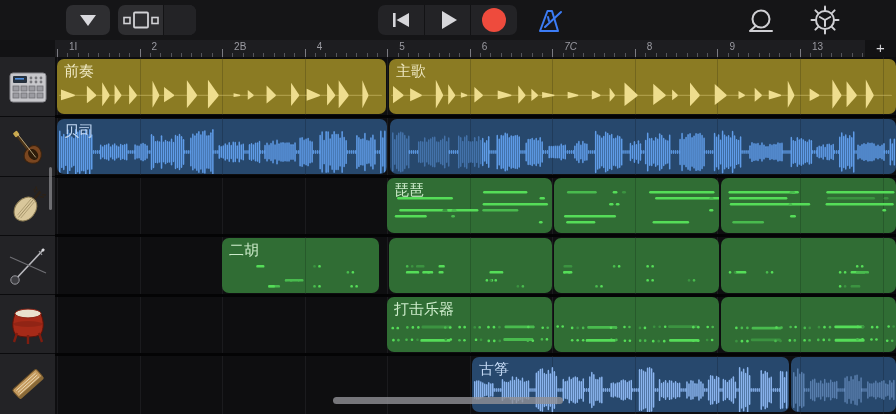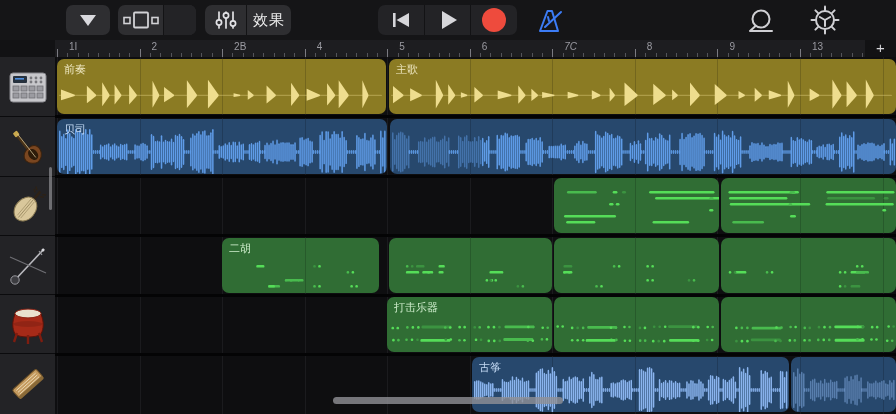--- a/index.html
+++ b/index.html
@@ -28,21 +28,21 @@
   #trackhead{position:absolute;left:0;top:57px;width:55px;height:357px;background:#232326;}
   .hcell{position:absolute;left:0;width:55px;height:59px;border-bottom:1px solid #0b0b0d;
          display:flex;align-items:center;justify-content:center;}
   #vscroll{position:absolute;left:49px;top:167px;width:3px;height:43px;border-radius:2px;
            background:rgba(150,150,155,.65);}
   
   #timeline{position:absolute;left:55px;top:57px;width:841px;height:357px;background:#0e0e10;overflow:hidden;}
   .gridv{position:absolute;top:0;bottom:0;width:1px;background:#1b1b1e;}
   .rowsep{position:absolute;left:0;right:0;height:3px;background:#040405;}
   .region{position:absolute;border-radius:7px;overflow:hidden;cursor:pointer;}
-  .region .lbl{position:absolute;left:7px;top:3px;font-size:11px;z-index:3;}
+  .region .lbl{position:absolute;left:7px;top:3px;font-size:15px;z-index:3;}
   .region svg{position:absolute;left:0;top:0;z-index:2;}
   .rline{position:absolute;top:0;bottom:0;width:1px;background:rgba(0,0,0,.17);z-index:1;}
   .t-yellow{background:#8b7b23;} .t-yellow .lbl{color:#efe8c2;}
   .t-blue{background:#27486d;}   .t-blue .lbl{color:#c3d8f3;}
   .t-green{background:#306d34;}  .t-green .lbl{color:#cdeccb;}
   #hscroll{position:absolute;left:333px;top:397px;width:230px;height:7px;border-radius:4px;
            background:rgba(145,145,150,.8);z-index:9;}
 </style>
 </head>
 <body>
@@ -60,35 +60,20 @@
       <div class="seg" style="width:46px;">
         <svg width="36" height="18">
           <rect x="1" y="6.5" width="6" height="6" fill="none" stroke="#d2d2d6" stroke-width="1.6"></rect>
           <rect x="11" y="1.5" width="14" height="15" fill="none" stroke="#d2d2d6" stroke-width="1.8" rx="1"></rect>
           <rect x="29" y="6.5" width="6" height="6" fill="none" stroke="#d2d2d6" stroke-width="1.6"></rect>
         </svg>
       </div>
       <div class="seg segdiv" style="width:32px;background:#232326;border-radius:0 7px 7px 0;"></div>
     </div>
 
-    <div class="pill" style="left:205px;width:86px;padding:0;">
-      <div class="seg" style="width:41px;">
-        <svg width="22" height="20" fill="none" stroke="#e2e2e6" stroke-width="1.7" stroke-linecap="round">
-          <line x1="4" y1="2" x2="4" y2="18"></line>
-            <circle cx="4" cy="12.5" r="2.6" fill="#2e2e31"></circle>
-          <line x1="11" y1="2" x2="11" y2="18"></line>
-            <circle cx="11" cy="5.5" r="2.6" fill="#2e2e31"></circle>
-          <line x1="18" y1="2" x2="18" y2="18"></line>
-            <circle cx="18" cy="13.5" r="2.6" fill="#2e2e31"></circle>
-        </svg>
-      </div>
-      <div class="seg segdiv" style="width:44px;">
-        <span id="fx-label">效果</span>
-      </div>
-    </div>
 
     <div class="pill" id="transport" style="left:378px;width:139px;padding:0;">
       <div class="seg" style="width:46px;">
         <svg width="20" height="18">
           <rect x="2" y="2" width="2.6" height="14" fill="#d6d6da"></rect>
           <polygon points="18,2 18,16 5.5,9" fill="#d6d6da"></polygon>
         </svg>
       </div>
       <div class="seg segdiv" style="width:46px;">
         <svg width="20" height="20">
@@ -773,20 +758,38 @@
           <rect x="491.2433547980618" y="25.57662780908059" width="1.5" height="14.846744381838814" fill="#5f9ce8" rx="1.2" opacity="1"></rect>
           <rect x="493.2433547980618" y="23.92935190887067" width="1.5" height="18.14129618225866" fill="#5f9ce8" rx="1.2" opacity="1"></rect>
           <rect x="493.71167638967745" y="31" width="1.5" height="4" fill="#5f9ce8" rx="1.2" opacity="0.9"></rect>
           <rect x="495.71167638967745" y="31" width="1.5" height="4" fill="#5f9ce8" rx="1.2" opacity="0.9"></rect>
           <rect x="497.71167638967745" y="31" width="1.5" height="4" fill="#5f9ce8" rx="1.2" opacity="0.9"></rect>
           <rect x="499.5991287997458" y="19.612590364310122" width="1.5" height="26.774819271379755" fill="#5f9ce8" rx="1.2" opacity="1"></rect>
           <rect x="501.5991287997458" y="24.269818098401707" width="1.5" height="17.46036380319659" fill="#5f9ce8" rx="1.2" opacity="1"></rect>
           <rect x="503.5991287997458" y="19.39212744168667" width="1.5" height="27.215745116626657" fill="#5f9ce8" rx="1.2" opacity="1"></rect>
         </svg>
       </div>
+      <div class="region t-green" style="left: 332px; top: 121px; width: 165px; height: 55px;">
+        <div class="rline" style="left: 82.75px;"></div>
+        <svg width="165" height="55">
+          <rect x="12.266351530328393" y="31" width="79.13563096080907" height="2.5" fill="#55dd58" rx="1.2"></rect>
+          <rect x="7.788006754592061" y="37" width="31.95355192408897" height="2.5" fill="#55dd58" rx="1.2"></rect>
+          <rect x="10.16461643204093" y="19" width="55.74307943577878" height="2.5" fill="#55dd58" rx="1.2"></rect>
+          <rect x="95.32197944703512" y="31" width="36.02716041030362" height="2.5" fill="#49bb4e" rx="1.2"></rect>
+          <rect x="96.04758324357681" y="13" width="44.31315477122553" height="2.5" fill="#55dd58" rx="1.2"></rect>
+          <rect x="95.6532164036762" y="25" width="65.32262576487847" height="2.5" fill="#55dd58" rx="1.2"></rect>
+          <rect x="55.54723766287789" y="31" width="5.090540328528732" height="2.5" fill="#3b9340" rx="1.2"></rect>
+          <rect x="64.22459582639858" y="37" width="3.706961869262159" height="2.5" fill="#49bb4e" rx="1.2"></rect>
+          <rect x="60.542172259930524" y="31" width="4.687929087085649" height="2.5" fill="#55dd58" rx="1.2"></rect>
+          <rect x="64.83014365313575" y="31" width="4.581376519287005" height="2.5" fill="#49bb4e" rx="1.2"></rect>
+          <rect x="152.5304872468114" y="19" width="5.402160838712007" height="2.5" fill="#55dd58" rx="1.2"></rect>
+          <rect x="151.92973503097892" y="43" width="3.694335147505626" height="2.5" fill="#55dd58" rx="1.2"></rect>
+        </svg>
+        <div class="lbl">琵琶</div>
+      </div>
       <div class="region t-green" style="left: 499px; top: 121px; width: 165px; height: 55px;">
         <div class="rline" style="left: 80.85px;"></div>
         <svg width="165" height="55">
           <rect x="10.037523567676544" y="37" width="51.94546506390907" height="2.5" fill="#55dd58" rx="1.2"></rect>
           <rect x="12.179878732189536" y="43" width="29.14679654641077" height="2.5" fill="#55dd58" rx="1.2"></rect>
           <rect x="12.974477892741561" y="13" width="29.787083611590788" height="2.5" fill="#49bb4e" rx="1.2"></rect>
           <rect x="95.12914853892289" y="13" width="65.37580568552949" height="2.5" fill="#55dd58" rx="1.2"></rect>
           <rect x="101.1078339626547" y="19" width="65.37580568552949" height="2.5" fill="#55dd58" rx="1.2"></rect>
           <rect x="98.54764154157601" y="43" width="36.566386295016855" height="2.5" fill="#55dd58" rx="1.2"></rect>
           <rect x="61.82382122734562" y="25" width="3.711814314359799" height="2.5" fill="#55dd58" rx="1.2"></rect>

